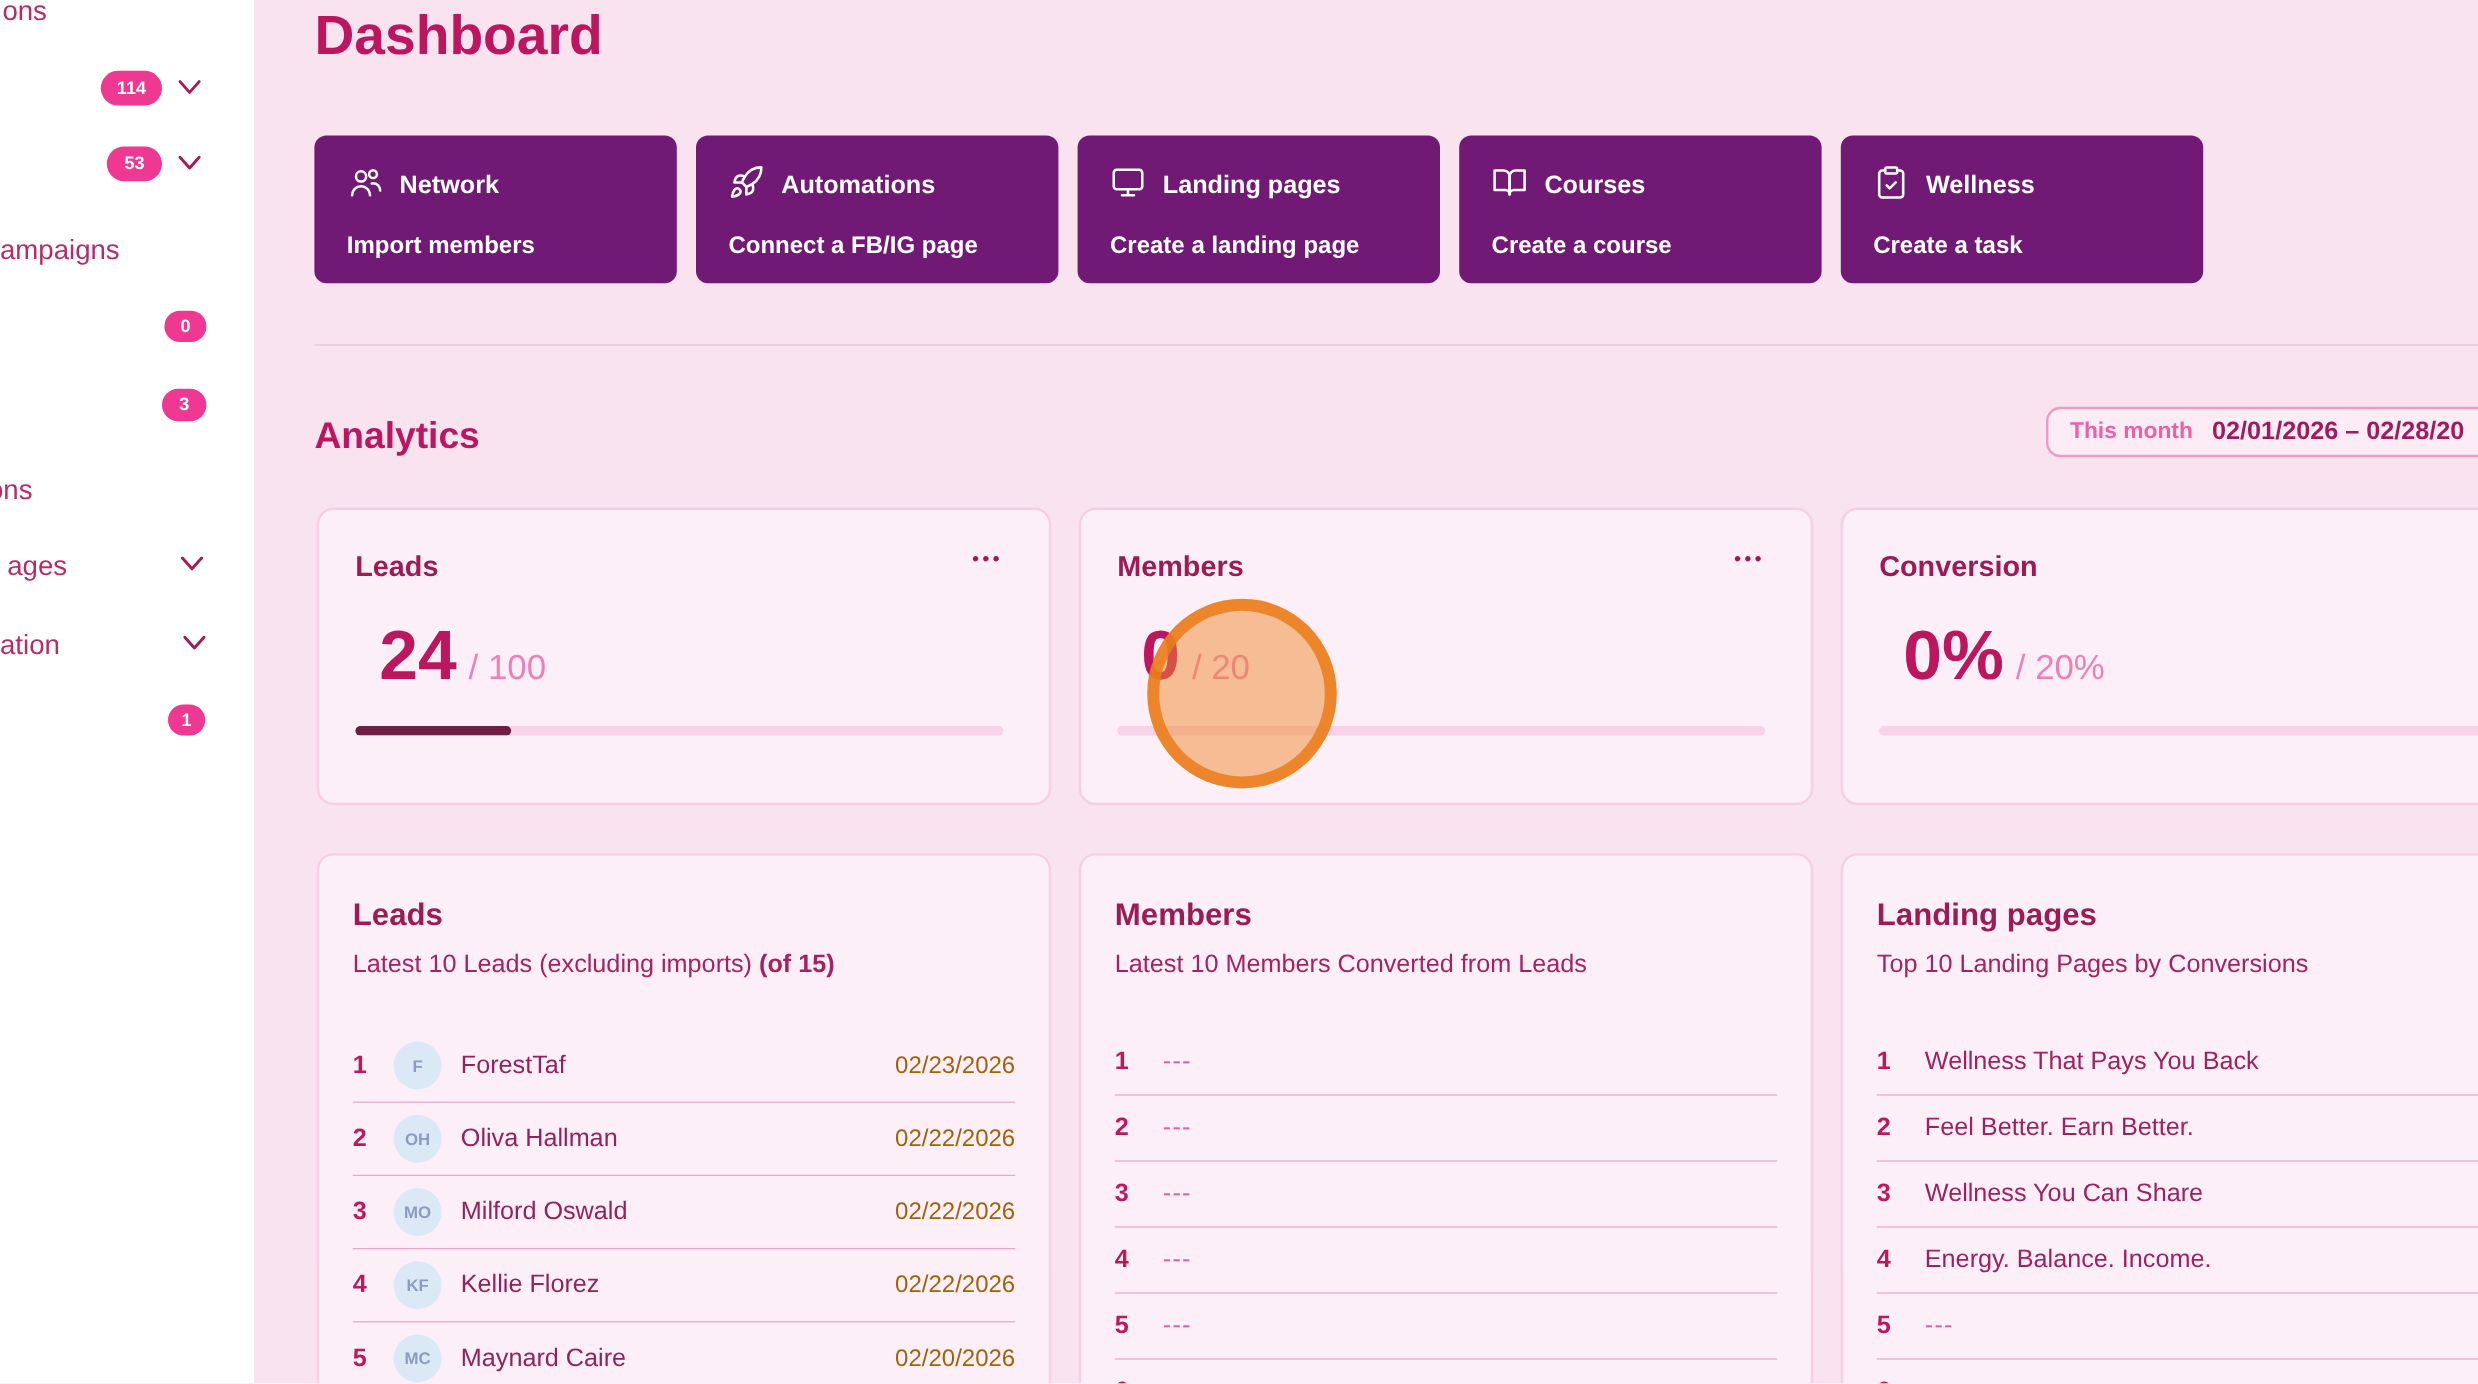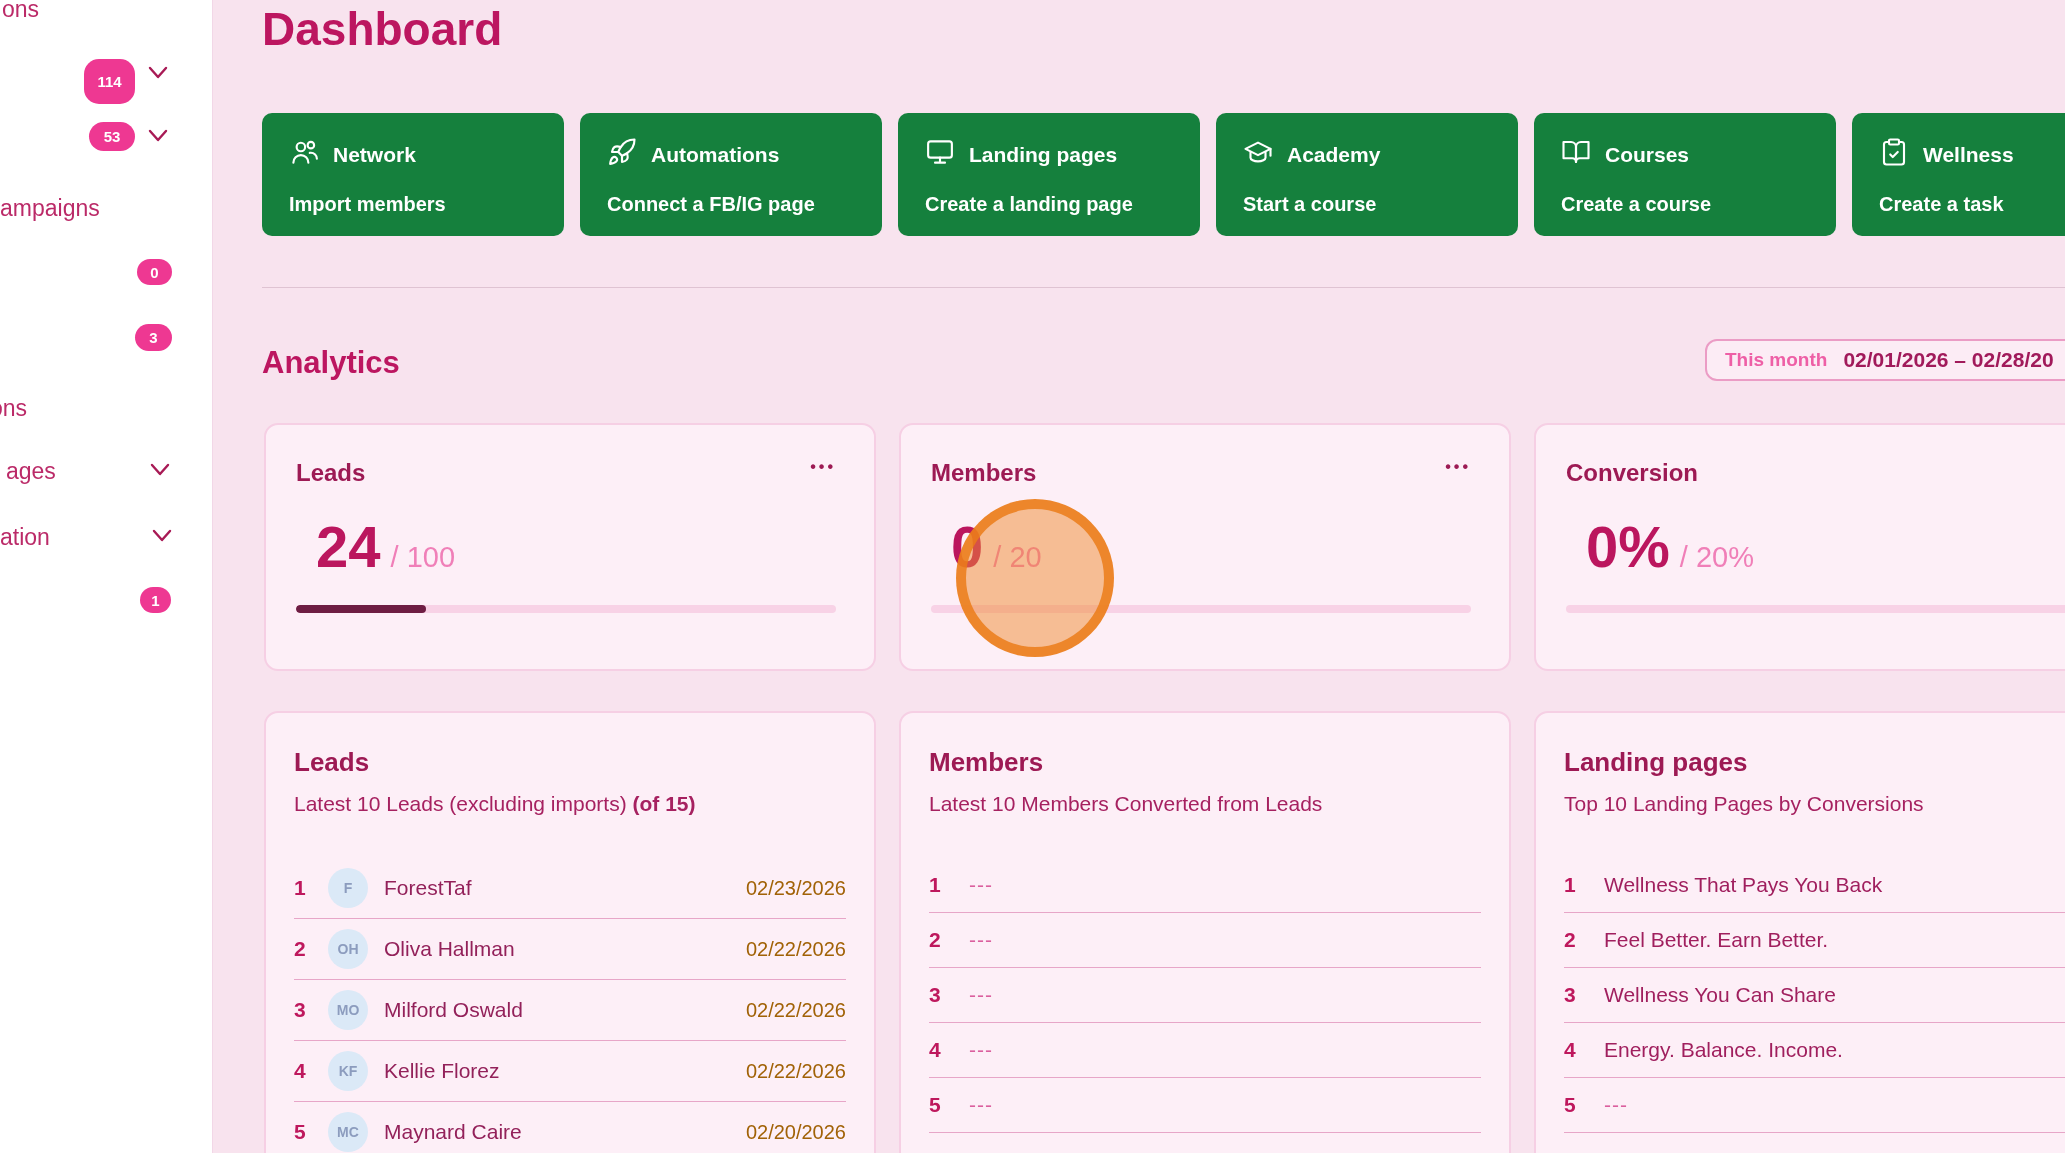--- a/index.html
+++ b/index.html
@@ -10,21 +10,21 @@
   .sidebar{position:absolute;left:0;top:0;width:213px;height:1153px;background:#ffffff;border-right:1px solid #f2d7e7;box-sizing:border-box;}
   .sb-label{position:absolute;font-size:23px;color:#bb2a68;white-space:nowrap;}
   .sb-badge{position:absolute;background:#ee3892;color:#fff;font-weight:bold;font-size:15px;border-radius:15px;display:flex;align-items:center;justify-content:center;}
   .sb-chev{position:absolute;width:24px;height:18px;}
   .sb-chev svg{display:block;}
 
   
   .page-title{position:absolute;left:262px;top:2px;margin:0;font-size:46px;font-weight:bold;color:#bc1660;}
 
   .actions{position:absolute;left:262px;top:113px;display:flex;gap:16px;}
-  .action-btn{width:302px;height:123px;box-sizing:border-box;flex:none;background:#15803d;border-radius:10px;padding:24px 27px;color:#fff;cursor:pointer;}
+  .action-btn{width:302px;height:123px;box-sizing:border-box;flex:none;background:#701a75;border-radius:10px;padding:24px 27px;color:#fff;cursor:pointer;}
   .ab-top{display:flex;align-items:center;gap:14px;font-size:21px;font-weight:bold;}
   .ab-top svg{flex:none;}
   .ab-sub{margin-top:21px;font-size:20px;font-weight:600;}
 
   .divider{position:absolute;left:262px;top:287px;width:1803px;height:1px;background:#dfc3d2;}
 
   .an-heading{position:absolute;left:262px;top:345px;margin:0;font-size:31px;font-weight:bold;color:#bc1660;}
 
   .date-chip{position:absolute;left:1705px;top:339px;height:42px;width:430px;box-sizing:border-box;background:#fcecf5;border:2px solid #eb9cc5;border-radius:12px;display:flex;align-items:center;padding:0 18px;gap:16px;white-space:nowrap;}
   .chip-label{color:#ee5fa6;font-weight:600;font-size:19px;}
@@ -59,21 +59,21 @@
   .click-ring{position:absolute;left:956px;top:499px;width:158px;height:158px;box-sizing:border-box;border-radius:50%;background:rgba(240,140,50,0.5);border:10px solid rgba(235,125,25,0.85);pointer-events:none;}
 </style>
 </head>
 <body>
 
 <div class="screen">
 
   <aside class="sidebar">
     <span class="sb-label" style="left:2px;top:-4px;">ons</span>
 
-    <span class="sb-badge" style="left:84px;top:59px;width:51px;height:45px;text-align:right;">114</span>
+    <span class="sb-badge" style="left:84px;top:59px;width:51px;height:29px;text-align:right;">114</span>
     <span class="sb-chev" style="left:146px;top:64px;">
       <svg width="24" height="18" viewBox="0 0 24 18">
           <path d="M4 4l8 9 8-9" fill="none" stroke="#a81a55" stroke-width="2.4" stroke-linecap="round" stroke-linejoin="round"></path>
         </svg>
     </span>
 
     <span class="sb-badge" style="left:89px;top:122px;width:46px;height:29px;">53</span>
     <span class="sb-chev" style="left:146px;top:127px;">
       <svg width="24" height="18" viewBox="0 0 24 18">
           <path d="M4 4l8 9 8-9" fill="none" stroke="#a81a55" stroke-width="2.4" stroke-linecap="round" stroke-linejoin="round"></path>
@@ -144,33 +144,20 @@
           <svg width="30" height="30" viewBox="0 0 24 24" fill="none" stroke="#fff" stroke-width="1.7" stroke-linecap="round" stroke-linejoin="round">
             <rect x="2.5" y="3.5" width="19" height="13" rx="2"></rect>
               <path d="M8 20.5h8M12 16.5v4"></path>
           </svg>
         </span>
         <span>Landing pages</span>
       </div>
       <div class="ab-sub">Create a landing page</div>
     </div>
 
-    <div class="action-btn">
-      <div class="ab-top">
-        <span>
-          <svg width="30" height="30" viewBox="0 0 24 24" fill="none" stroke="#fff" stroke-width="1.7" stroke-linecap="round" stroke-linejoin="round">
-            <path d="M22 9.5L12 4.5 2 9.5l10 5 10-5z"></path>
-              <path d="M6 12v4.5c0 1.66 2.69 3 6 3s6-1.34 6-3V12"></path>
-              <path d="M22 9.5V15"></path>
-          </svg>
-        </span>
-        <span>Academy</span>
-      </div>
-      <div class="ab-sub">Start a course</div>
-    </div>
 
     <div class="action-btn">
       <div class="ab-top">
         <span>
           <svg width="30" height="30" viewBox="0 0 24 24" fill="none" stroke="#fff" stroke-width="1.7" stroke-linecap="round" stroke-linejoin="round">
             <path d="M2 4h6a4 4 0 0 1 4 4v12a3 3 0 0 0-3-3H2z"></path>
               <path d="M22 4h-6a4 4 0 0 0-4 4v12a3 3 0 0 1 3-3h7z"></path>
           </svg>
         </span>
         <span>Courses</span>

